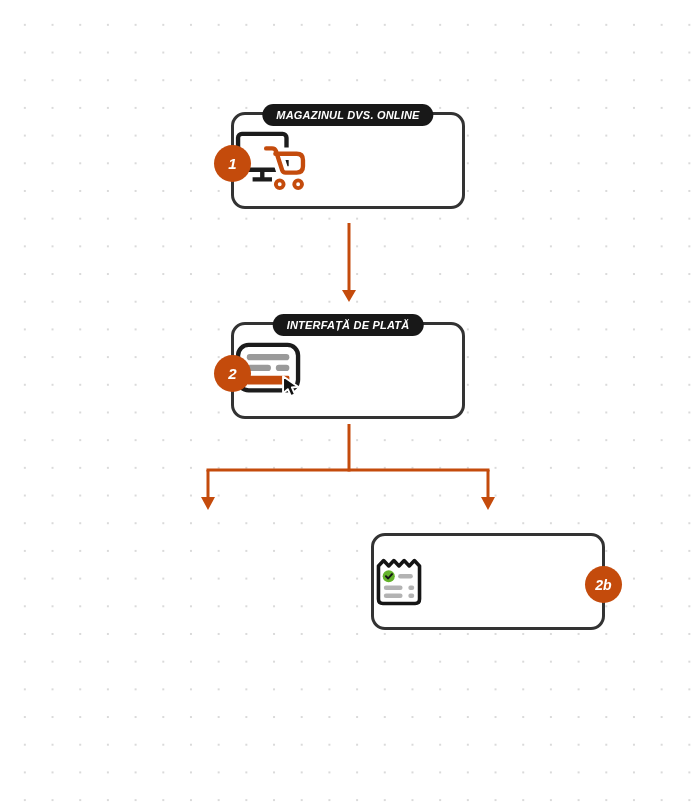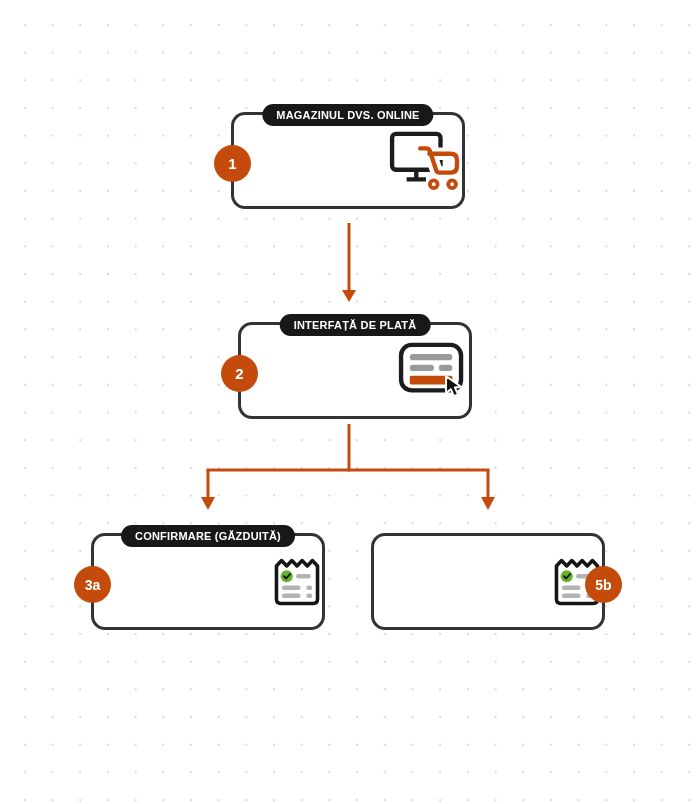--- a/index.html
+++ b/index.html
@@ -14,22 +14,23 @@
     overflow:hidden;
   }
   .connectors{position:absolute;left:0;top:0;z-index:1;}
   .node{
     position:absolute;
     width:234px;height:97px;
     box-sizing:border-box;
     background:#ffffff;
     border:3px solid #333333;
     border-radius:14px;
-    display:flex;align-items:center;justify-content:flex-end;
+    display:flex;align-items:center;justify-content:flex-start;
     z-index:2;
+    font-style:italic;
   }
   .badge{
     position:absolute;
     top:-11px;left:50%;transform:translateX(-50%);
     height:22px;
     display:flex;align-items:center;
     padding:0 14px;
     background:#181818;
     border-radius:11px;
     color:#ffffff;
@@ -82,54 +83,38 @@
       <path d="M29 41 v9 M19 51 h20" stroke="#1c1c1c" stroke-width="4.5" fill="none"></path>
       <path d="M33 19 h6 q3.2 0 4.2 3 l6.3 19.5 q0.8 2.5 3.6 2.5 h11.4 q6.5 0 6.5 -6.5 v-6.5 q0 -6.5 -6.5 -6.5 h-22" fill="none" stroke="#ffffff" stroke-width="13" stroke-linecap="round" stroke-linejoin="round"></path>
       <circle cx="47" cy="56" r="4.5" fill="#fff" stroke="#fff" stroke-width="8"></circle>
       <circle cx="66" cy="56" r="4.5" fill="#fff" stroke="#fff" stroke-width="8"></circle>
       <path d="M33 19 h6 q3.2 0 4.2 3 l6.3 19.5 q0.8 2.5 3.6 2.5 h11.4 q6.5 0 6.5 -6.5 v-6.5 q0 -6.5 -6.5 -6.5 h-22" fill="none" stroke="#C44B0C" stroke-width="4.5" stroke-linecap="round" stroke-linejoin="round"></path>
       <circle cx="47" cy="56" r="4" fill="#fff" stroke="#C44B0C" stroke-width="4"></circle>
       <circle cx="66" cy="56" r="4" fill="#fff" stroke="#C44B0C" stroke-width="4"></circle>
     </svg>
   </div>
 
-  <div class="node" style="left:231px;top:322px;margin-left:7px;">
+  <div class="node" style="left:231px;top:322px;">
     <div class="badge">
       <span>INTERFAȚĂ DE PLATĂ</span>
     </div>
     <div class="step-circle pos-left">2</div>
     <svg width="72" height="60" viewBox="0 0 74 62">
       <rect x="4" y="4" width="62" height="47" rx="11" fill="#fff" stroke="#1c1c1c" stroke-width="4.5"></rect>
       <rect x="13" y="13.5" width="44" height="6.5" rx="3.2" fill="#9a9a9a"></rect>
       <rect x="13" y="24.5" width="25" height="6.5" rx="3.2" fill="#9a9a9a"></rect>
       <rect x="43" y="24.5" width="14" height="6.5" rx="3.2" fill="#9a9a9a"></rect>
       <rect x="13" y="36" width="44" height="9" rx="1.5" fill="#C44B0C"></rect>
       <path d="M50.5 36.5 L50.5 54 L55.4 49.8 L58.6 57 L62.8 55.1 L59.6 48 L66 47.3 Z" fill="#121212" stroke="#ffffff" stroke-width="2" stroke-linejoin="round"></path>
     </svg>
   </div>
 
-  <div class="node" style="left:91px;top:533px;">
-    <div class="badge">
-      <span>CONFIRMARE (GĂZDUITĂ)</span>
-    </div>
-    <div class="step-circle pos-left small">3a</div>
-    <svg width="50" height="56" viewBox="0 0 56 62">
-      <path d="M5 13 L10.75 7 L16.5 13 L22.25 7 L28 13 L33.75 7 L39.5 13 L45.25 7 L51 13 L51 50 Q51 55 46 55 L10 55 Q5 55 5 50 Z" fill="#fff" stroke="#151515" stroke-width="4" stroke-linejoin="round"></path>
-      <circle cx="16.5" cy="24.5" r="6.8" fill="#64B32B"></circle>
-      <path d="M13.4 24.6 L15.9 27 L20.2 22.2" stroke="#151515" stroke-width="2.2" fill="none" stroke-linecap="round" stroke-linejoin="round"></path>
-      <rect x="27" y="22" width="16.5" height="5" rx="2.5" fill="#b3b3b3"></rect>
-      <rect x="11" y="35" width="21" height="5" rx="2.5" fill="#b3b3b3"></rect>
-      <rect x="38.5" y="35" width="6.5" height="5" rx="2.2" fill="#b3b3b3"></rect>
-      <rect x="11" y="44" width="21" height="5" rx="2.5" fill="#b3b3b3"></rect>
-      <rect x="38.5" y="44" width="6.5" height="5" rx="2.2" fill="#b3b3b3"></rect>
-    </svg>
-  </div>
 
   <div class="node" style="left:371px;top:533px;">
-    <div class="step-circle pos-right small">5b</div>
+    <div class="step-circle pos-right small">2b</div>
     <svg width="50" height="56" viewBox="0 0 56 62">
       <path d="M5 13 L10.75 7 L16.5 13 L22.25 7 L28 13 L33.75 7 L39.5 13 L45.25 7 L51 13 L51 50 Q51 55 46 55 L10 55 Q5 55 5 50 Z" fill="#fff" stroke="#151515" stroke-width="4" stroke-linejoin="round"></path>
       <circle cx="16.5" cy="24.5" r="6.8" fill="#64B32B"></circle>
       <path d="M13.4 24.6 L15.9 27 L20.2 22.2" stroke="#151515" stroke-width="2.2" fill="none" stroke-linecap="round" stroke-linejoin="round"></path>
       <rect x="27" y="22" width="16.5" height="5" rx="2.5" fill="#b3b3b3"></rect>
       <rect x="11" y="35" width="21" height="5" rx="2.5" fill="#b3b3b3"></rect>
       <rect x="38.5" y="35" width="6.5" height="5" rx="2.2" fill="#b3b3b3"></rect>
       <rect x="11" y="44" width="21" height="5" rx="2.5" fill="#b3b3b3"></rect>
       <rect x="38.5" y="44" width="6.5" height="5" rx="2.2" fill="#b3b3b3"></rect>
     </svg>

